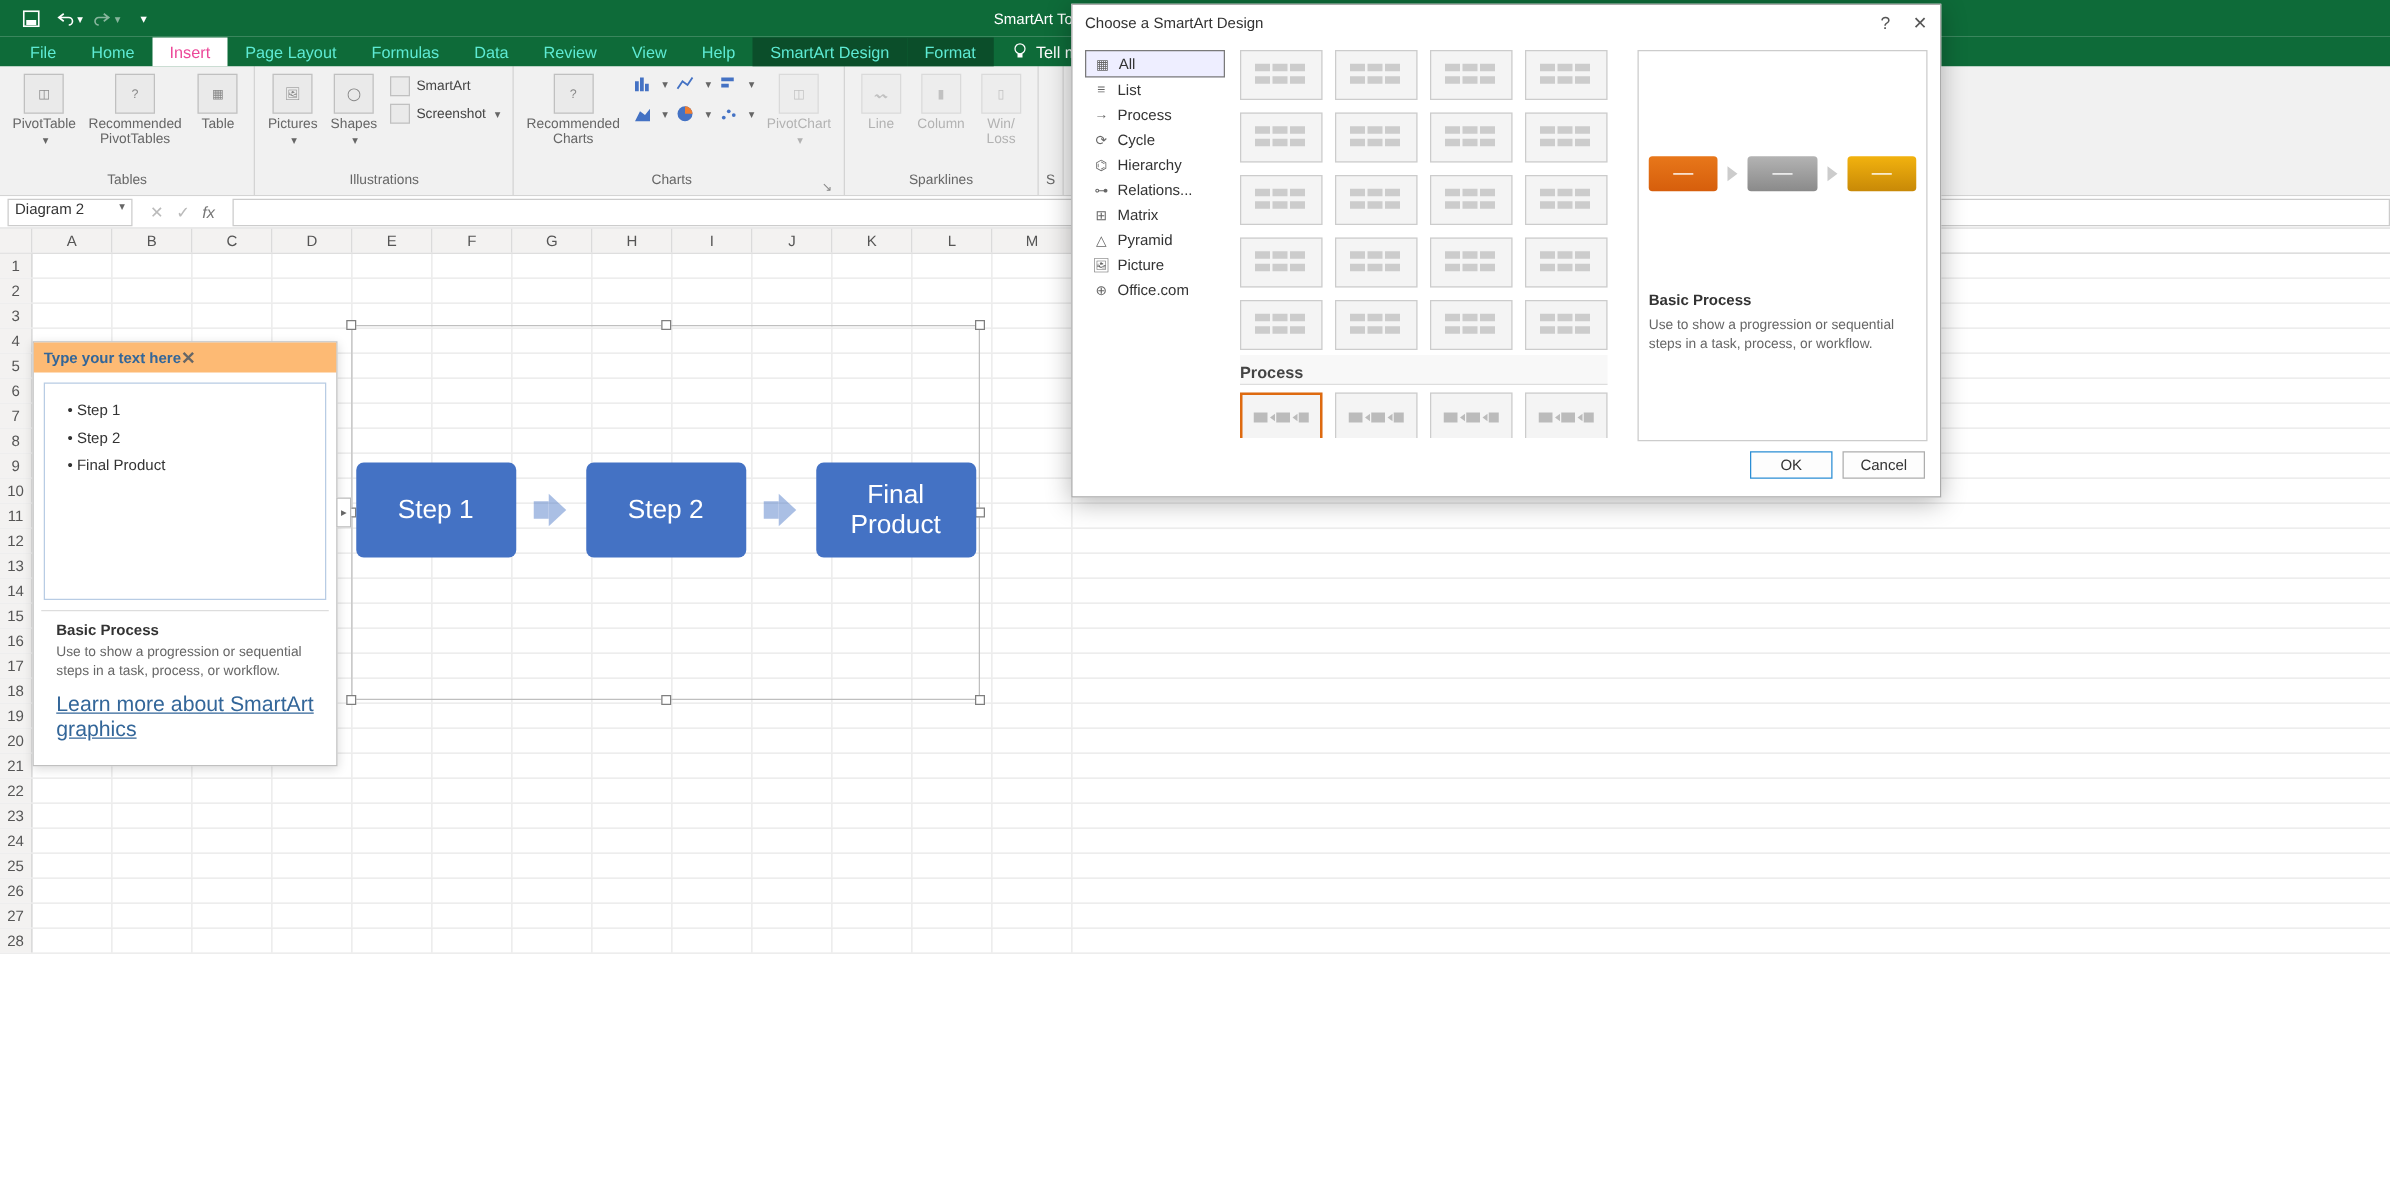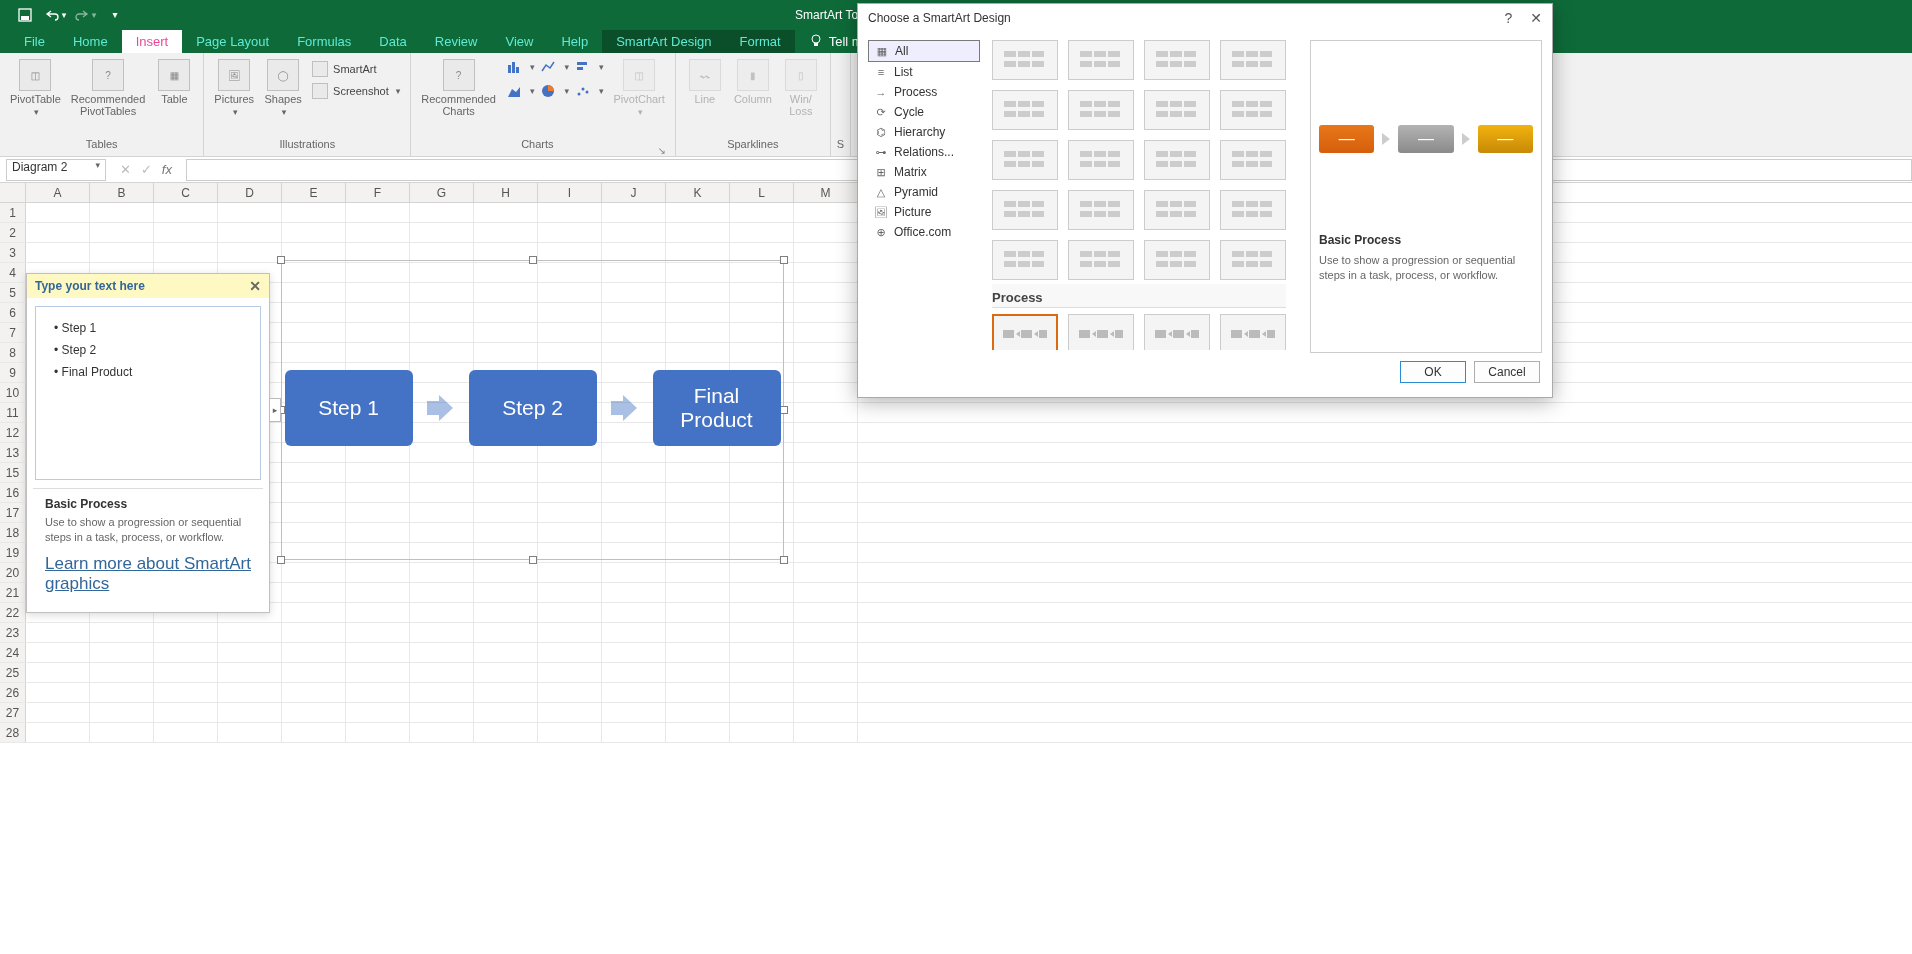--- a/index.html
+++ b/index.html
@@ -51,21 +51,21 @@
 .col-headers { display: flex; height: 20px; border-bottom: 1px solid #d4d4d4; }
 .corner-cell { width: 26px; border-right: 1px solid #d4d4d4; background: #f3f2f1; }
 .col-h { width: 64px; text-align: center; font-size: 12px; color: #555; border-right: 1px solid #d4d4d4; display: flex; align-items: center; justify-content: center; background: #f3f2f1; }
 .rows { position: relative; }
 .row { display: flex; height: 20px; border-bottom: 1px solid #e8e8e8; }
 .row-h { width: 26px; text-align: center; font-size: 12px; color: #555; border-right: 1px solid #d4d4d4; background: #f3f2f1; display: flex; align-items: center; justify-content: center; }
 .cell { width: 64px; border-right: 1px solid #e8e8e8; }
 
 
 .textpane { position: absolute; top: 273px; left: 26px; width: 244px; background: #fff; border: 1px solid #c0c0c0; box-shadow: 0 2px 8px rgba(0,0,0,.15); }
-.textpane-header { height: 24px; background: #fef9c3; display: flex; align-items: center; justify-content: space-between; padding: 0 8px; font-size: 12px; font-weight: 600; color: #336699; }
+.textpane-header { height: 24px; background: #fdba74; display: flex; align-items: center; justify-content: flex-start; padding: 0 8px; font-size: 12px; font-weight: 600; color: #336699; }
 .textpane-close { font-size: 14px; color: #666; cursor: pointer; }
 .textpane-list { padding: 10px 18px; border: 1px solid #b8cce4; margin: 8px; height: 174px; }
 .textpane-list .li { font-size: 12px; color: #333; padding: 4px 0; }
 .textpane-info { padding: 8px 12px 12px; border-top: 1px solid #ddd; margin: 0 6px 6px; }
 .textpane-info .title { font-size: 12px; font-weight: 600; color: #333; margin-bottom: 4px; }
 .textpane-info .desc { font-size: 11px; color: #666; line-height: 1.4; margin-bottom: 8px; }
 .textpane-info .link { font-size: 17px; color: #336699; text-decoration: underline; cursor: pointer; }
 
 
 .smartart-canvas { position: absolute; top: 260px; left: 281px; width: 503px; height: 300px; }
@@ -528,20 +528,36 @@
         <div class="cell"></div>
         <div class="cell"></div>
         <div class="cell"></div>
         <div class="cell"></div>
         <div class="cell"></div>
         <div class="cell"></div>
         <div class="cell"></div>
         <div class="cell"></div>
       </div>
       <div class="row">
+        <div class="row-h">14</div>
+        <div class="cell"></div>
+        <div class="cell"></div>
+        <div class="cell"></div>
+        <div class="cell"></div>
+        <div class="cell"></div>
+        <div class="cell"></div>
+        <div class="cell"></div>
+        <div class="cell"></div>
+        <div class="cell"></div>
+        <div class="cell"></div>
+        <div class="cell"></div>
+        <div class="cell"></div>
+        <div class="cell"></div>
+      </div>
+      <div class="row">
         <div class="row-h">15</div>
         <div class="cell"></div>
         <div class="cell"></div>
         <div class="cell"></div>
         <div class="cell"></div>
         <div class="cell"></div>
         <div class="cell"></div>
         <div class="cell"></div>
         <div class="cell"></div>
         <div class="cell"></div>

